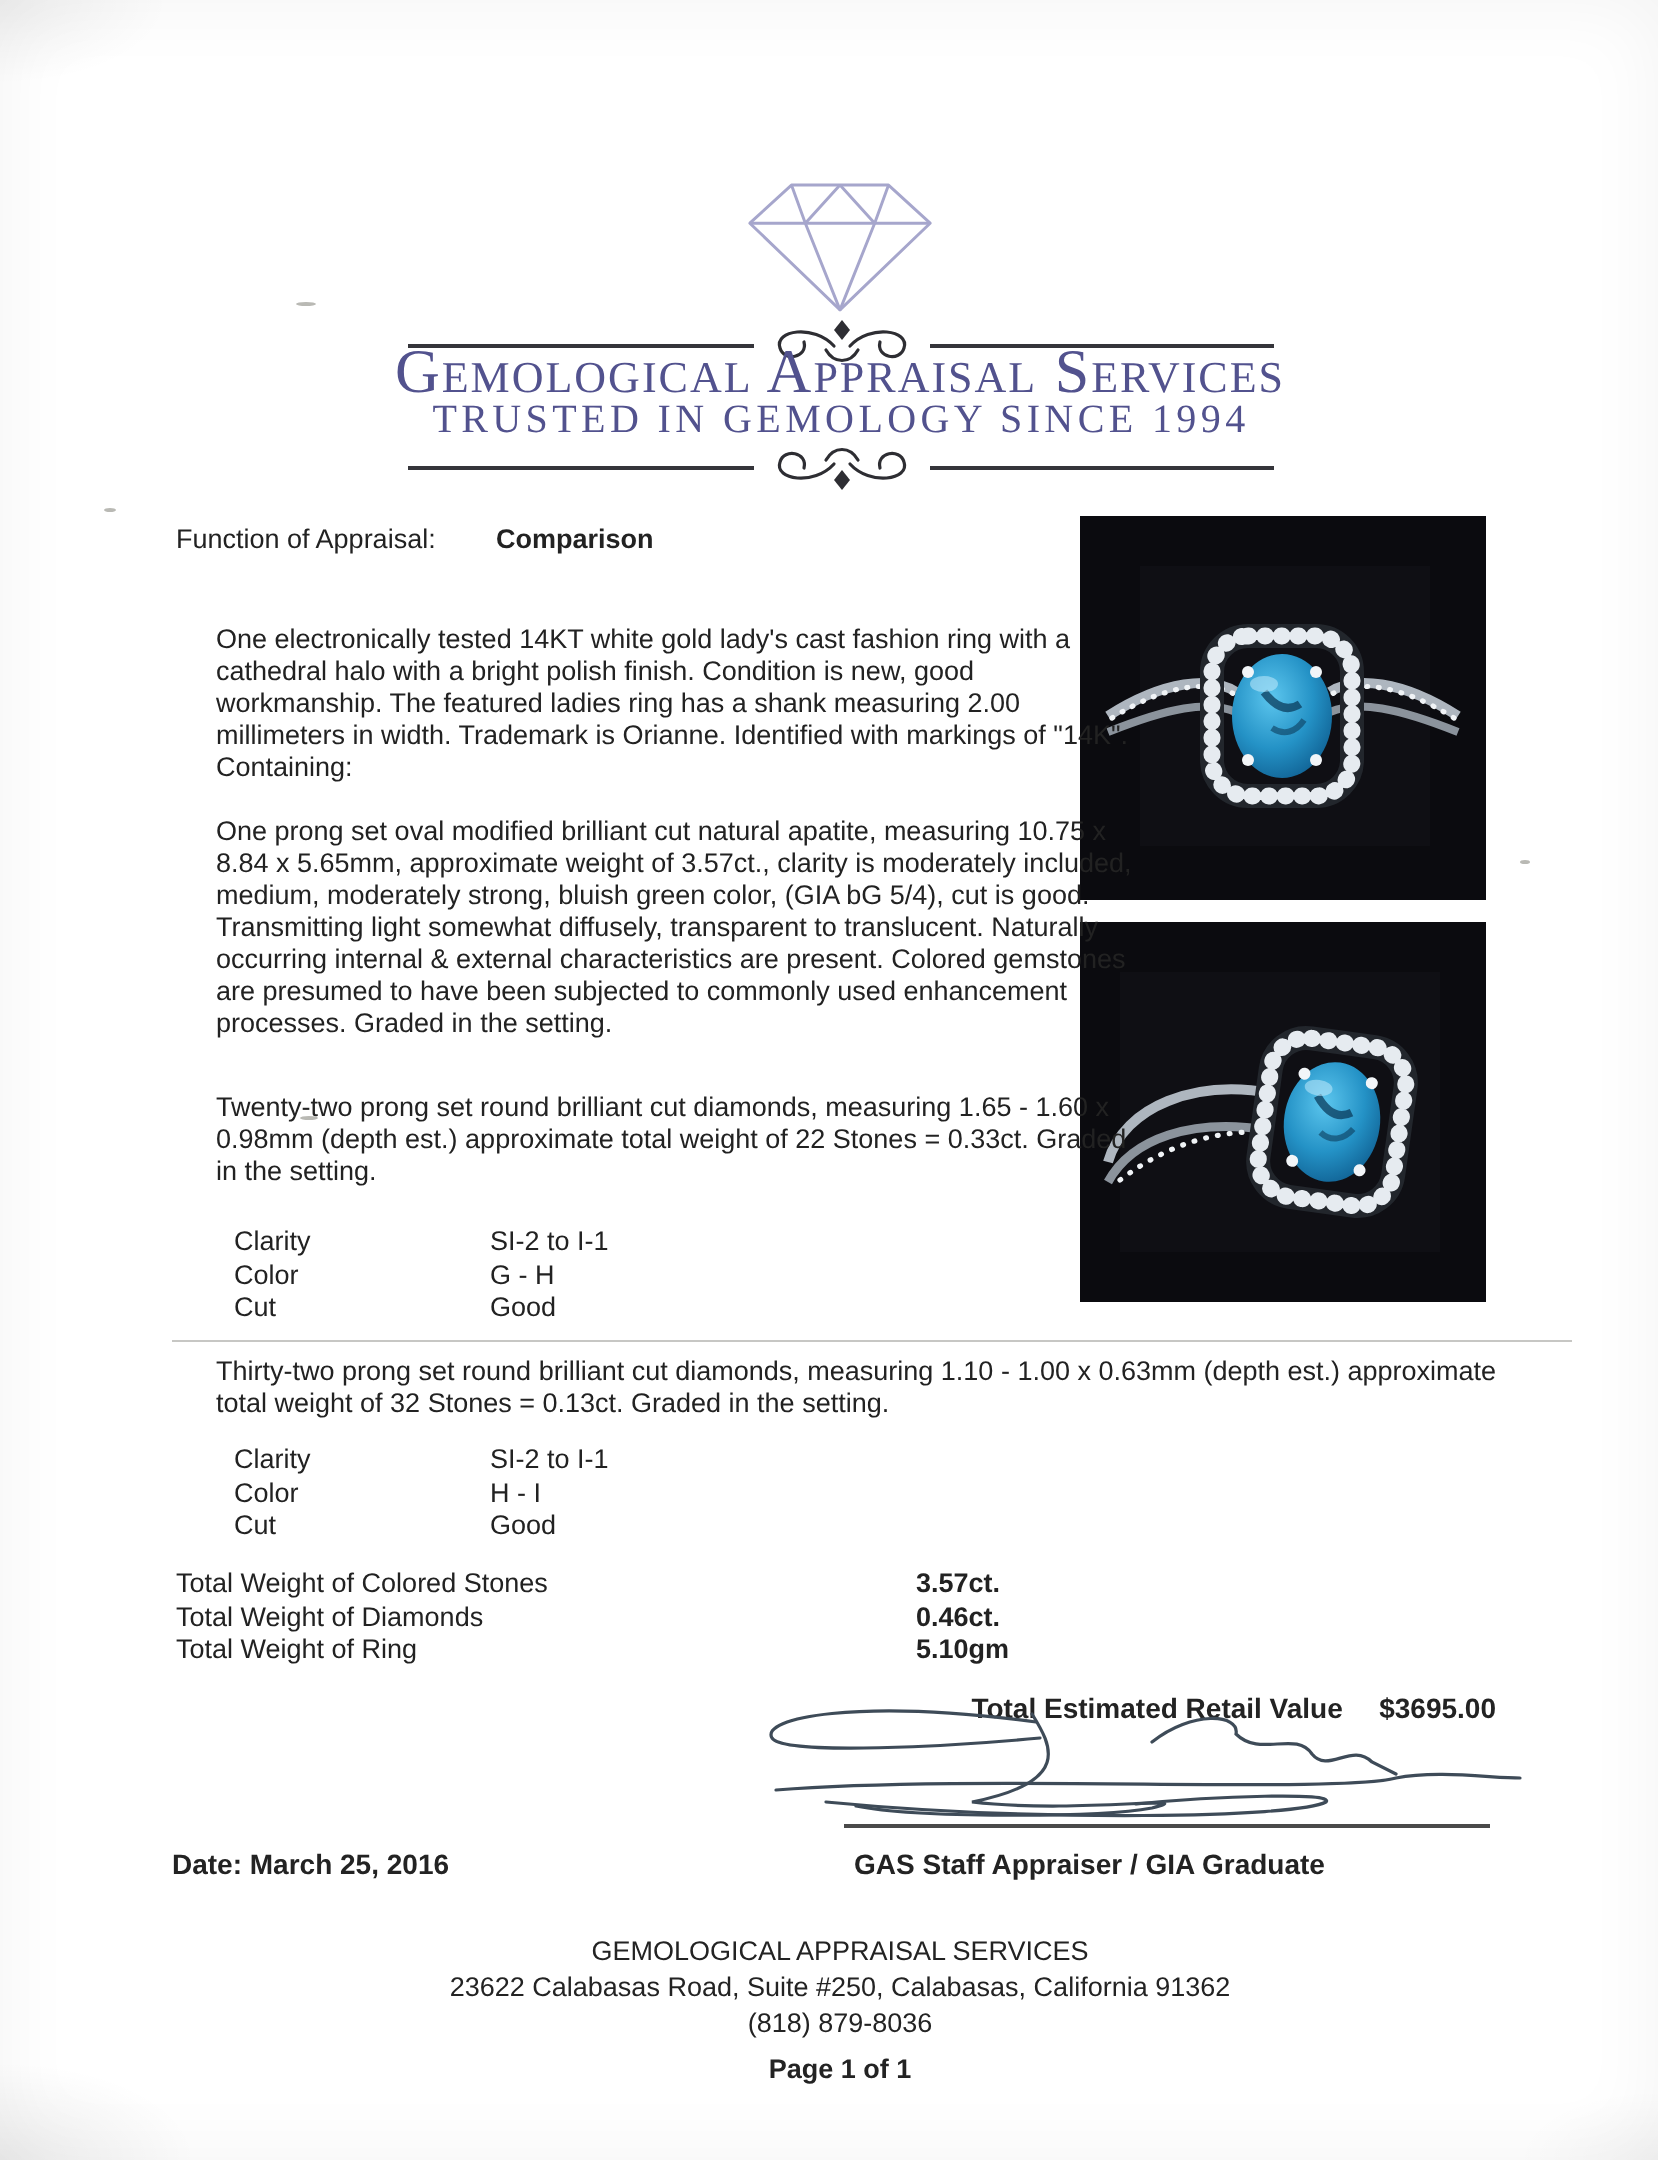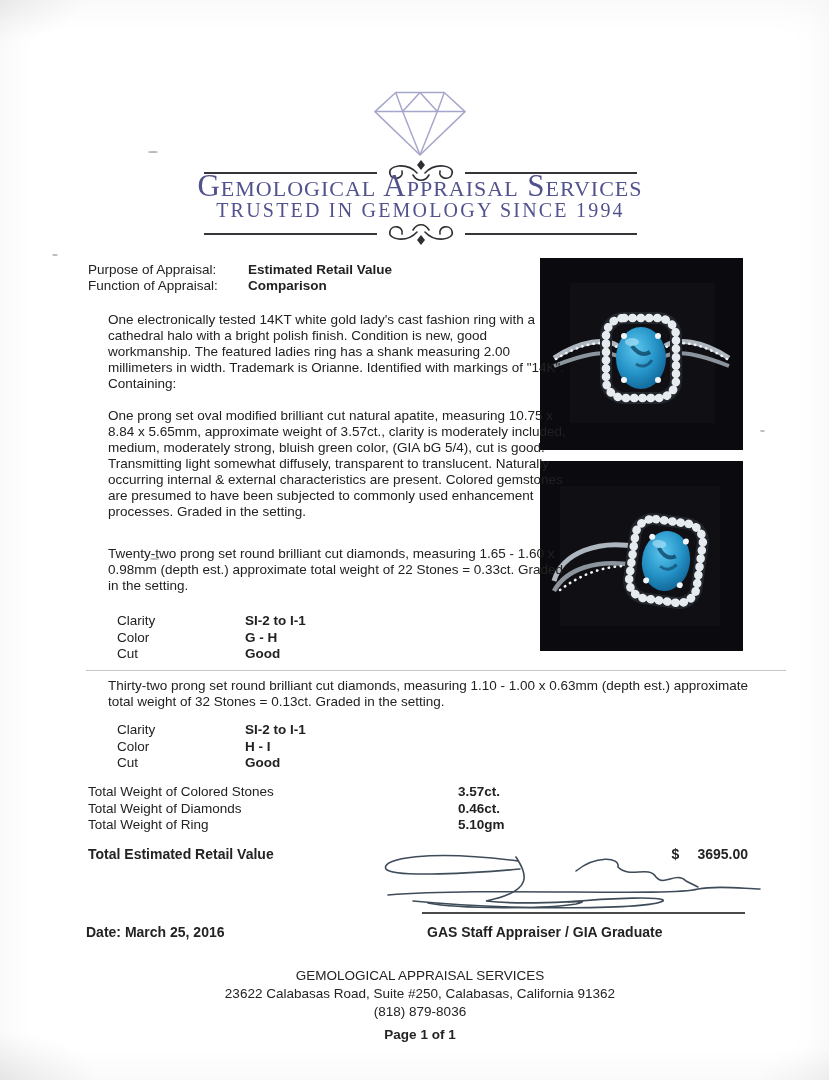--- a/index.html
+++ b/index.html
@@ -55,29 +55,29 @@
   .kv-row .k{width:160px;}
   .kv-row .v{font-weight:bold;}
   .para{left:88px;margin-left:20px;}
   .para1{top:312px;width:462px;}
   .para2{top:408px;width:468px;}
   .para3{top:546px;width:462px;}
   .para4{top:678px;width:662px;}
   .grading{left:117px;}
   .grading .g-row{display:flex;line-height:16.5px;gap:30px;}
   .grading .g-row .k{width:98px;}
-  .grading .g-row .v{font-weight:bold;}
+  .grading .g-row .v{font-weight:normal;}
   .grading1{top:613px;}
   .grading2{top:722px;}
   .separator{left:86px;top:670px;width:700px;height:1px;background:#c7c7c4;}
   .totals{left:88px;top:784px;width:560px;}
   .t-row{display:flex;line-height:16.5px;}
   .t-row .k{width:370px;}
   .t-row .v{font-weight:bold;}
-  .grand{left:88px;top:846px;width:660px;display:flex;font-weight:bold;font-size:14px;}
+  .grand{left:88px;top:846px;width:660px;display:flex;font-weight:bold;font-size:14px;text-align:right;}
   .grand .k{flex:1;}
   .grand .cur{width:26px;}
   
   .sig-svg{left:368px;top:851px;width:400px;height:64px;}
   .sig-line{left:422px;top:912px;width:323px;height:2px;background:#4a4a4a;}
   .date-line{left:86px;top:924px;font-weight:bold;font-size:14px;}
   .signer{left:427px;top:924px;font-weight:bold;font-size:14px;}
   
   .footer{left:0;top:967px;width:840px;text-align:center;font-size:13.5px;line-height:18px;}
   .footer .pg{font-weight:bold;margin-top:5px;}
@@ -175,24 +175,20 @@
         <circle cx="109" cy="78" r="3" fill="#f2f5f8"></circle>
         <circle cx="143" cy="78" r="3" fill="#f2f5f8"></circle>
         <circle cx="109" cy="122" r="3" fill="#f2f5f8"></circle>
         <circle cx="143" cy="122" r="3" fill="#f2f5f8"></circle>
       </g>
     </svg>
   </div>
 
   <div class="abs bodytext kv-purpose">
     <div class="kv-row">
-      <span class="k">Purpose of Appraisal:</span>
-      <span class="v">Estimated Retail Value</span>
-    </div>
-    <div class="kv-row">
       <span class="k">Function of Appraisal:</span>
       <span class="v">Comparison</span>
     </div>
   </div>
 
   <div class="abs bodytext para para1">One electronically tested 14KT white gold lady's cast fashion ring with a cathedral halo with a bright polish finish. Condition is new, good workmanship. The featured ladies ring has a shank measuring 2.00 millimeters in width. Trademark is Orianne. Identified with markings of "14K".  Containing:</div>
   <div class="abs bodytext para para2">One prong set oval modified brilliant cut natural apatite, measuring 10.75 x 8.84 x 5.65mm, approximate weight of 3.57ct., clarity is moderately included, medium, moderately strong, bluish green color, (GIA bG 5/4), cut is good. Transmitting light somewhat diffusely, transparent to translucent. Naturally occurring internal &amp; external characteristics are present. Colored gemstones are presumed to have been subjected to commonly used enhancement processes. Graded in the setting.</div>
   <div class="abs bodytext para para3">Twenty-two prong set round brilliant cut diamonds, measuring 1.65 - 1.60 x 0.98mm (depth est.) approximate total weight of 22 Stones = 0.33ct. Graded in the setting.</div>
 
   <div class="abs bodytext grading grading1">

